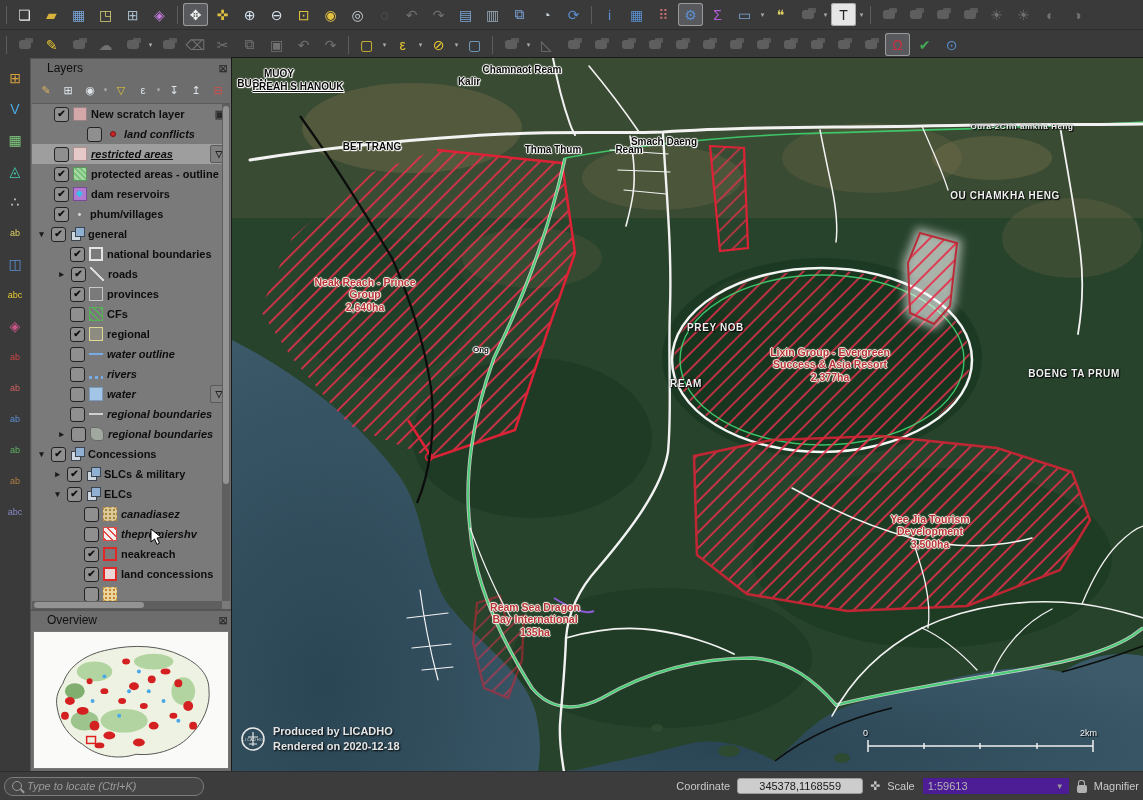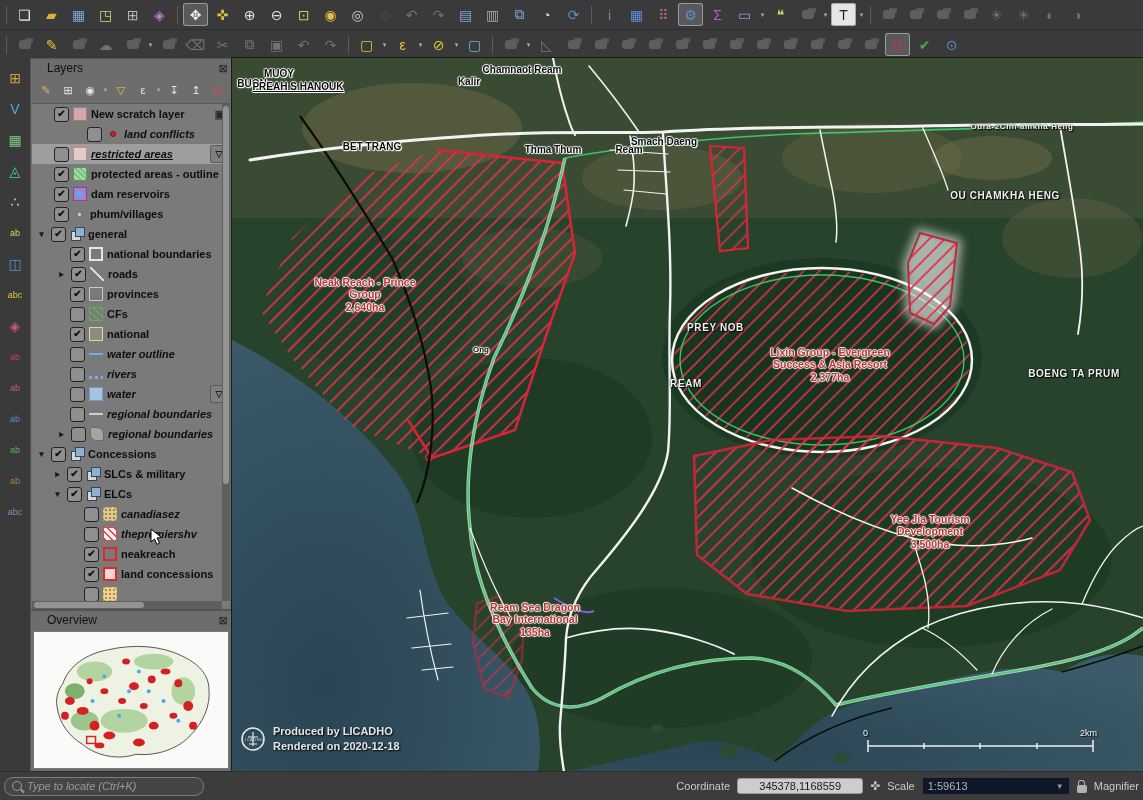--- a/index.html
+++ b/index.html
@@ -97,21 +97,21 @@
   
   #statusbar{position:absolute;left:0;right:0;bottom:0;height:28px;background:#3c3c3c;border-top:1px solid #2e2e2e;
              display:flex;align-items:center;padding:0 4px;gap:7px;font-size:11px;color:#c9c9c9;overflow:hidden;white-space:nowrap}
   #locator{width:198px;height:17px;flex:none;border:1px solid #7c7c7c;border-radius:9px;background:#454545;
            display:flex;align-items:center;color:#9a9a9a;font-style:italic}
   .mag{width:8px;height:8px;border:1.5px solid #9a9a9a;border-radius:50%;position:relative;margin:0 5px 0 7px;flex:none}
   .mag::after{content:"";position:absolute;width:5px;height:1.5px;background:#9a9a9a;transform:rotate(45deg);right:-4px;bottom:-1px}
   .spacer{flex:1}
   #coordbox{background:#cdcdcd;color:#1a1a1a;border-radius:3px;padding:1px 6px;width:112px;text-align:center;
             font-size:11px;border:1px solid #9a9a9a}
-  #scalebox{background:#0f172a;border:1px solid #3a3a3a;width:148px;height:18px;display:flex;align-items:center;
+  #scalebox{background:#4c1d95;border:1px solid #3a3a3a;width:148px;height:18px;display:flex;align-items:center;
             padding:0 5px;color:#b4b4b4;box-sizing:border-box}
   #scalebox .car{margin-left:auto;font-size:8px;color:#999}
   .exticon{font-size:12px;color:#c4c4c4}
   .lock{width:10px;height:8px;background:#b2b2b2;border-radius:2px;position:relative;margin-top:5px;flex:none}
   .lock::before{content:"";position:absolute;left:1px;top:-5px;width:5px;height:5px;border:1.5px solid #b2b2b2;
                 border-bottom:none;border-radius:3px 3px 0 0}
   #cursor{position:absolute;left:150px;top:528px;z-index:50;pointer-events:none}
 </style>
 </head>
 <body>
@@ -299,21 +299,21 @@
         <span class="llabel">provinces</span>
       </div>
       <div class="lrow" style="padding-left: 38px;">
         <span class="cb"></span>
         <span class="ic ic-green-hatch"></span>
         <span class="llabel">CFs</span>
       </div>
       <div class="lrow" style="padding-left: 38px;">
         <span class="cb">✔</span>
         <span class="ic ic-sq-yellow"></span>
-        <span class="llabel">national</span>
+        <span class="llabel">regional</span>
       </div>
       <div class="lrow" style="padding-left: 38px;">
         <span class="cb"></span>
         <span class="ic ic-line-blue"></span>
         <span class="llabel it">water outline</span>
       </div>
       <div class="lrow" style="padding-left: 38px;">
         <span class="cb"></span>
         <span class="ic ic-line-blue-dash"></span>
         <span class="llabel it">rivers</span>

